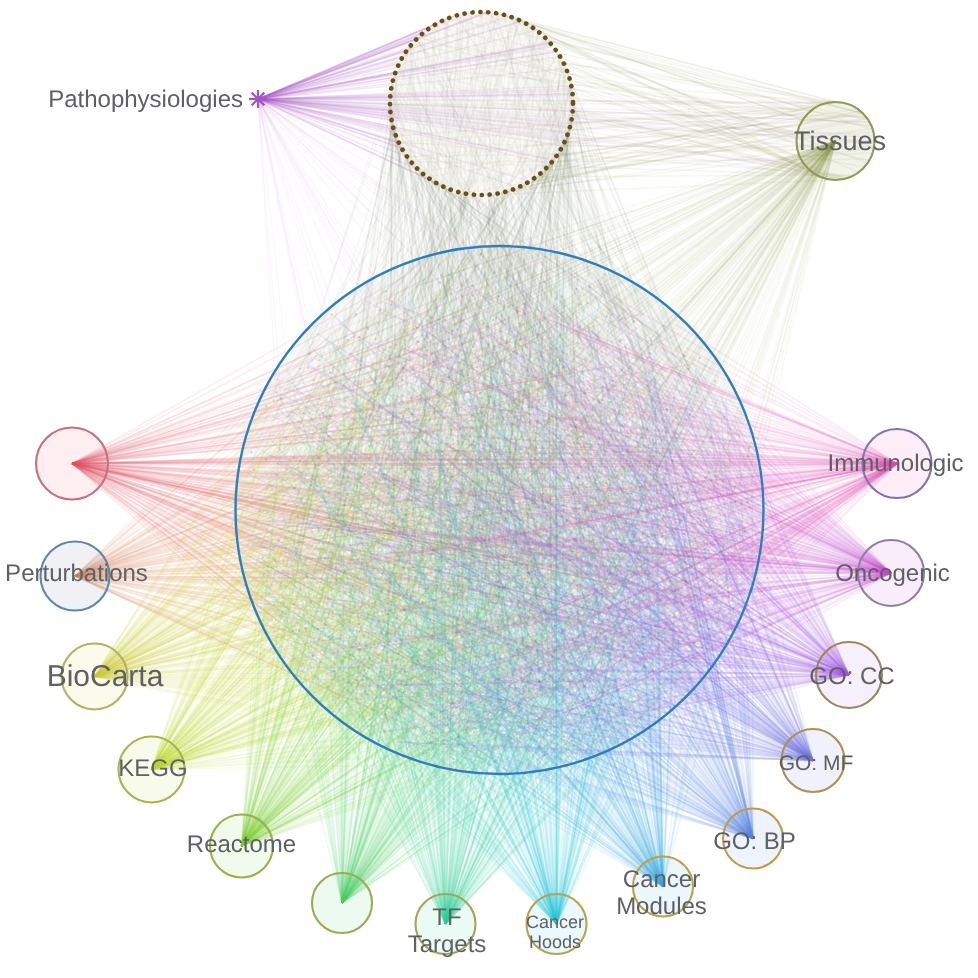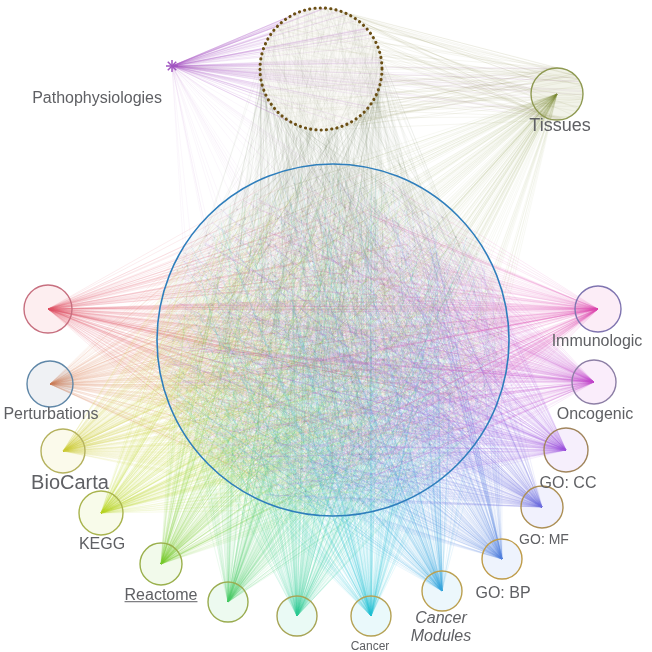--- a/index.html
+++ b/index.html
@@ -4,21 +4,21 @@
 <style>
   html,body{margin:0;padding:0;background:#ffffff;}
   .stage{
     position:relative;width:652px;height:652px;background:#ffffff;
     font-family:"Liberation Sans",sans-serif;overflow:hidden;
   }
   .stage svg{position:absolute;left:0;top:0;}
   .label{
     position:absolute;transform:translate(-50%,-50%);
     color:#5f6064;text-align:center;line-height:1.1;white-space:nowrap;
-    cursor:pointer;z-index:5;user-select:none;margin-top:31px;
+    cursor:pointer;z-index:5;user-select:none;
   }
   .label.wrap{white-space:normal;}
   .label.center-label{color:#55565a;letter-spacing:0.5px;}
 </style>
 </head>
 <body>
 
 <div class="stage">
   <svg id="net" width="652" height="652" viewBox="0 0 652 652">
       <circle cx="333" cy="340" r="176" fill="rgba(150,160,172,0.08)" stroke="none"></circle>
@@ -3391,21 +3391,22 @@
       <circle cx="566" cy="450" r="22" fill="rgba(163,94,226,0.10)" stroke="#a1855c" stroke-width="1.4"></circle>
       <circle cx="594" cy="382" r="22" fill="rgba(204,78,214,0.10)" stroke="#8d7fa6" stroke-width="1.4"></circle>
       <circle cx="598" cy="309" r="23" fill="rgba(228,79,178,0.10)" stroke="#7f74b0" stroke-width="1.4"></circle>
     </svg>
 
   <div class="label" style="left: 162px; top: 67px; font-size: 16px; transform: translate(-100%, -50%);">Pathophysiologies</div>
   <div class="label" style="left: 560px; top: 95px; font-size: 18px;">Tissues</div>
   <div class="label" style="left: 51px; top: 383px; font-size: 16px;">Perturbations</div>
   <div class="label" style="left: 70px; top: 451px; font-size: 20px;">BioCarta</div>
   <div class="label" style="left: 102px; top: 513px; font-size: 16px;">KEGG</div>
-  <div class="label" style="left: 161px; top: 564px; font-size: 16px; text-decoration: underline;">Reactome</div>
+  <div class="label" style="left: 161px; top: 564px; font-size: 16px;">Reactome</div>
+  <div class="label wrap" style="left: 298px; top: 621px; font-size: 16px; width: 66px;">TF Targets</div>
   <div class="label wrap" style="left: 370px; top: 622px; font-size: 12px; width: 64px;">Cancer Hoods</div>
-  <div class="label wrap" style="left: 441px; top: 596px; font-size: 16px; width: 76px; font-style: italic;">Cancer Modules</div>
+  <div class="label wrap" style="left: 441px; top: 596px; font-size: 16px; width: 76px;">Cancer Modules</div>
   <div class="label" style="left: 503px; top: 562px; font-size: 16px;">GO: BP</div>
   <div class="label" style="left: 544px; top: 509px; font-size: 14px; text-align: right;">GO: MF</div>
   <div class="label" style="left: 568px; top: 452px; font-size: 16px;">GO: CC</div>
   <div class="label" style="left: 595px; top: 383px; font-size: 16px;">Oncogenic</div>
   <div class="label" style="left: 597px; top: 310px; font-size: 16px; text-align: right;">Immunologic</div>
 </div>
 
 </body></html>

